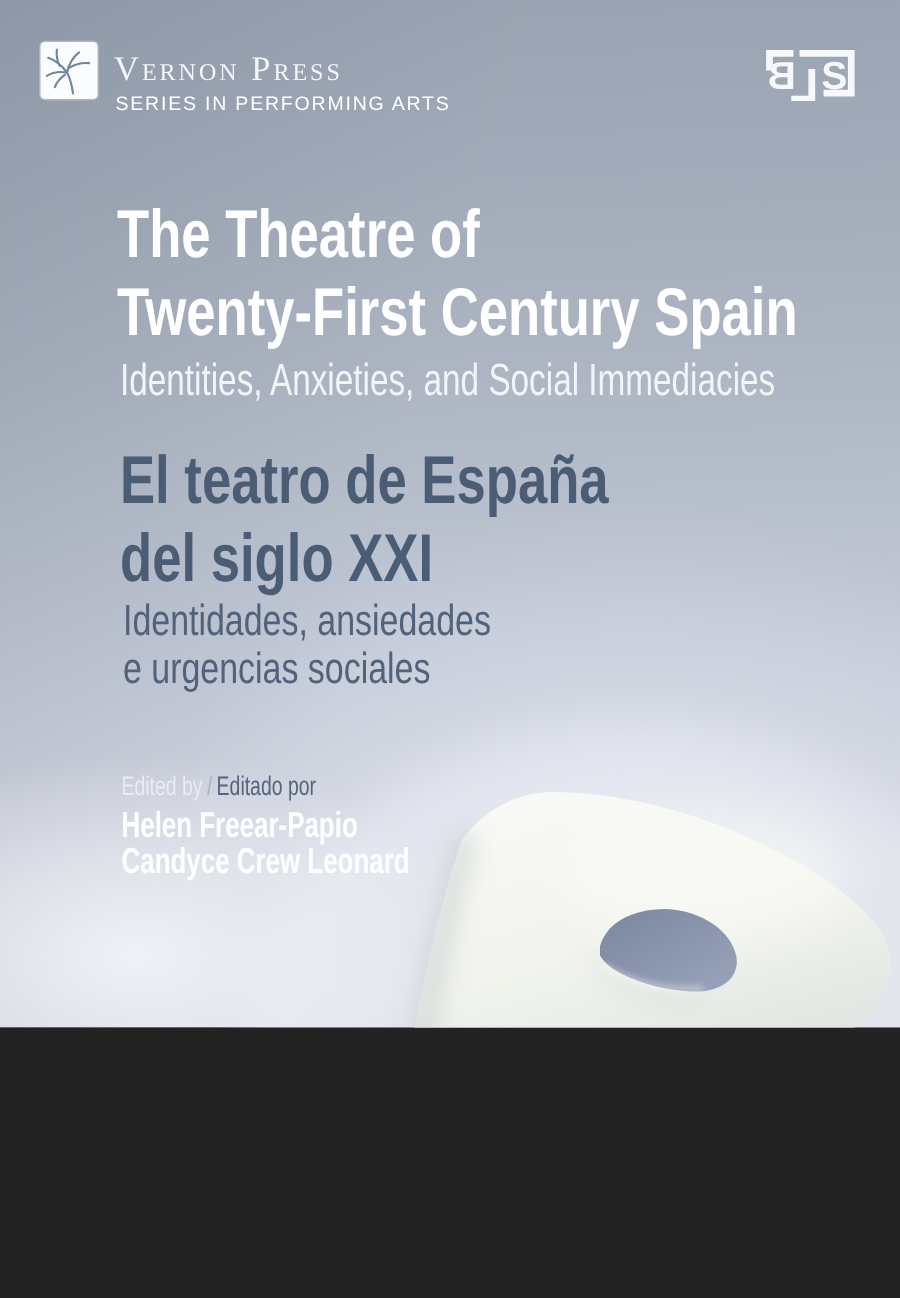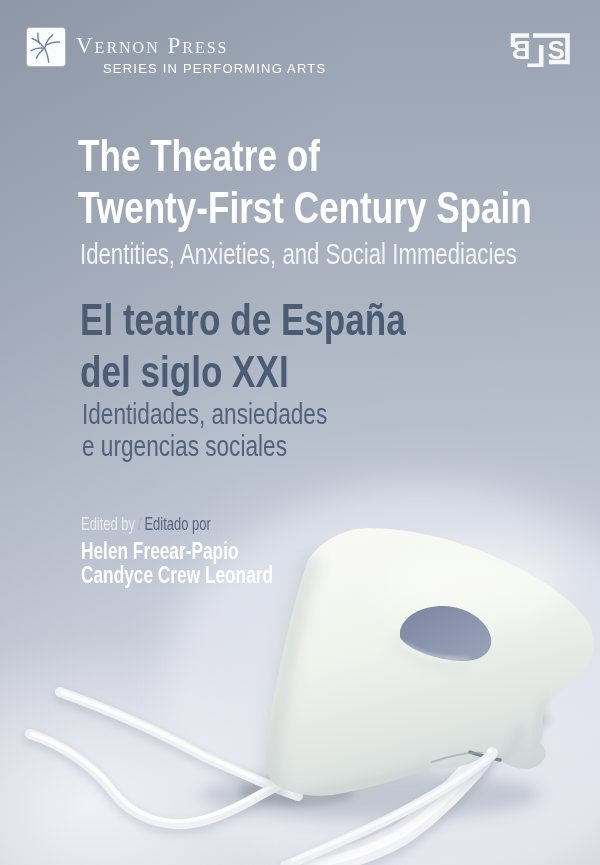--- a/index.html
+++ b/index.html
@@ -1,17 +1,17 @@
 <!DOCTYPE html>
 <html><head>
 <meta charset="utf-8">
 <style>
   html,body{margin:0;padding:0;background:#222;}
   .cover{
-    position:relative;width:600px;height:865px;overflow:hidden;
+    position:relative;width:600px;height:685px;overflow:hidden;
     font-family:"Liberation Sans",sans-serif;
     -webkit-font-smoothing:antialiased;
   }
   .bg{
     position:absolute;inset:0;
     background:
       radial-gradient(ellipse 55% 28% at 15% 93%, rgba(245,246,251,0.85), rgba(245,246,251,0) 70%),
       radial-gradient(ellipse 70% 42% at 70% 79%, rgba(229,233,241,0.55), rgba(229,233,241,0) 72%),
       linear-gradient(105deg, rgba(80,90,108,0.15), rgba(80,90,108,0) 45%),
       linear-gradient(178deg,#99a2b0 0%,#a2abb9 18%,#adb5c3 36%,#b9c0ce 52%,#c7cdda 68%,#d5d8e2 84%,#d8dae2 100%);
@@ -22,21 +22,21 @@
   .logo-square{
     position:absolute;left:27px;top:28px;width:38px;height:38px;
     background:#fbfcfd;border-radius:3px;box-shadow:0 0 0 1px rgba(255,255,255,0.25);
   }
   .logo-square svg{position:absolute;inset:2px;width:34px;height:34px;}
   .publisher-name{
     left:76px;top:33px;font-family:"Liberation Serif",serif;font-variant:small-caps;
     font-size:23px;letter-spacing:2px;color:#f4f6f8;
   }
   .series-name{
-    left:77px;top:61px;font-size:13px;letter-spacing:1.2px;color:#ffffff;font-weight:400;margin-left:26px;
+    left:77px;top:61px;font-size:13px;letter-spacing:1.2px;color:#ffffff;font-weight:400;
   }
   .bls{position:absolute;left:509px;top:31px;width:63px;height:37px;}
   
   .cond{transform-origin:0 50%;}
   .t-en{color:#ffffff;font-weight:700;font-size:45px;line-height:1.1;transform:scaleX(0.78);}
   #en-line1{left:78px;top:131px;}
   #en-line2{left:78px;top:183px;}
   #en-sub{left:80px;top:237px;color:#f2f4f7;font-weight:400;font-size:30px;line-height:1.1;transform:scaleX(0.74);}
   
   .t-es{color:#4b5c75;font-weight:700;font-size:45px;line-height:1.1;transform:scaleX(0.78);}

